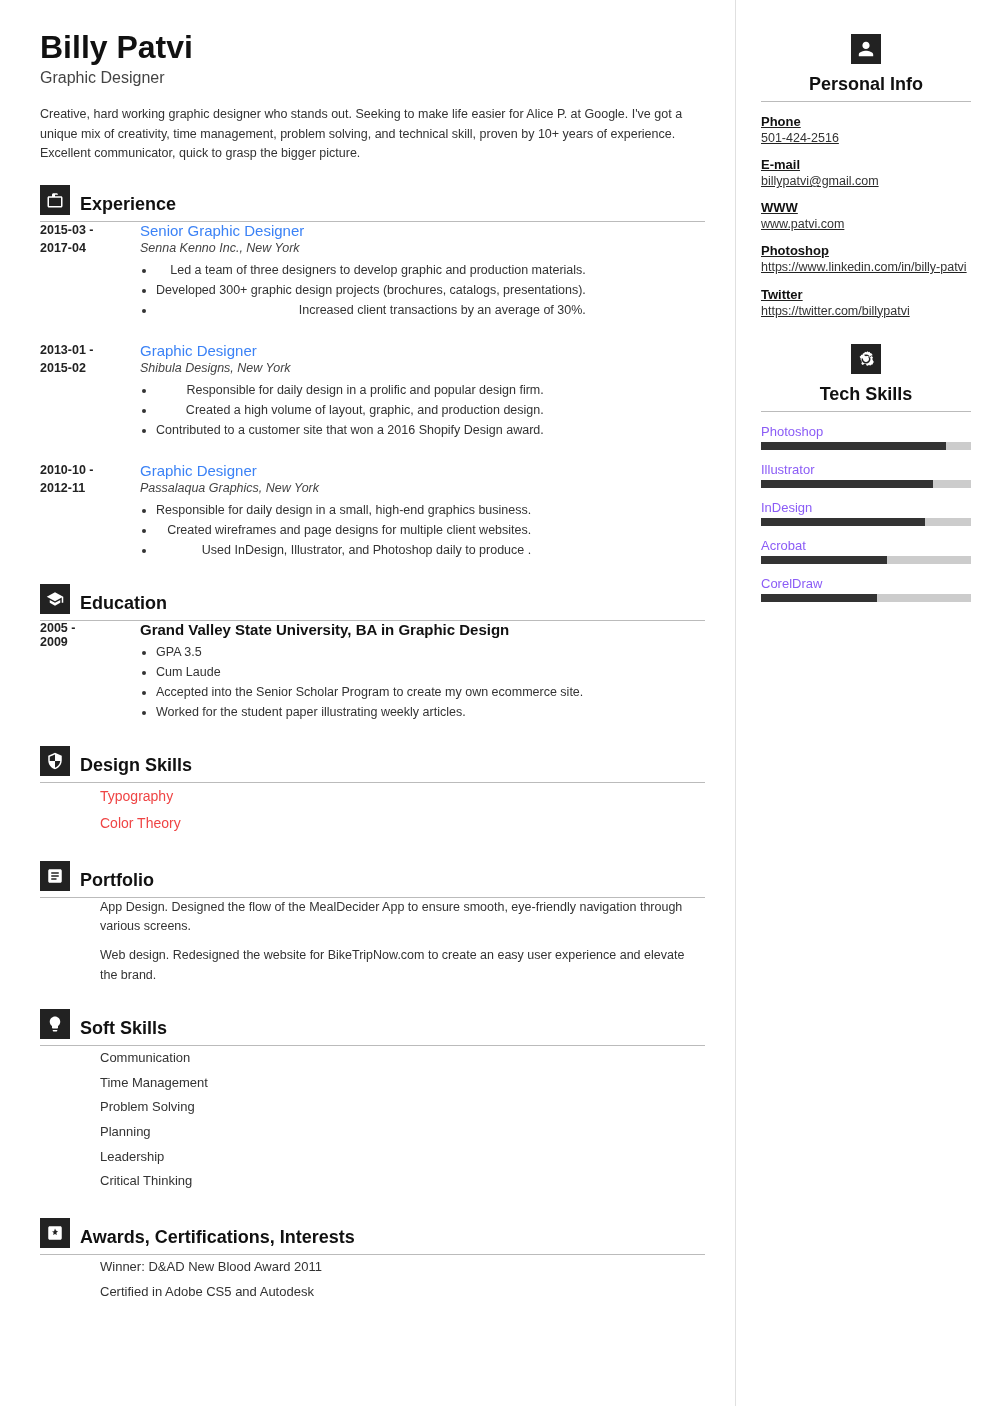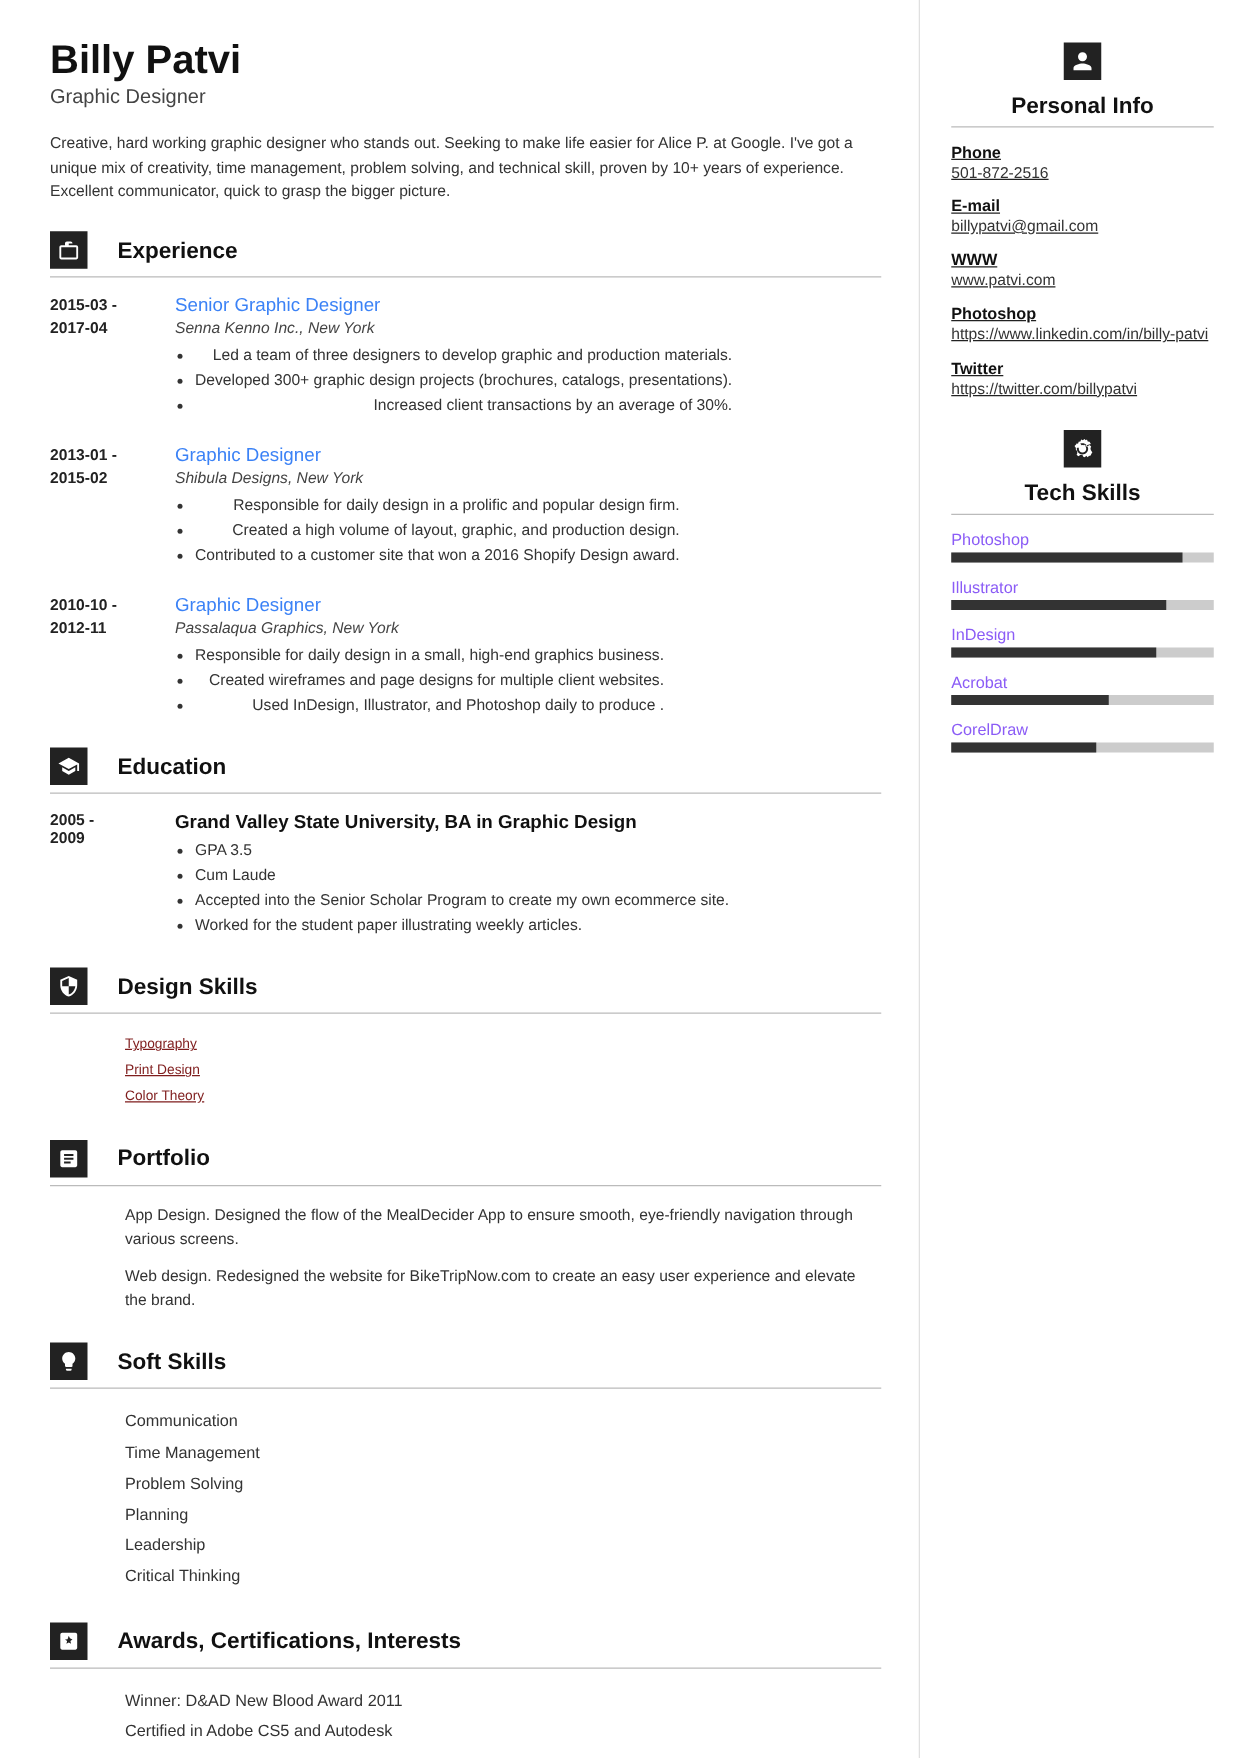--- a/index.html
+++ b/index.html
@@ -43,25 +43,24 @@
     }
     .summary {
       font-size: 12.5px;
       color: #333;
       line-height: 1.55;
       margin-bottom: 22px;
     }
     
     .section-heading {
       display: flex;
-      align-items: center;
-      gap: 24px;
+      align-items: flex-end;
+      gap: 10px;
       border-bottom: 1.5px solid #bbb;
       padding-bottom: 6px;
-      margin-bottom: 14px;
     }
     .section-heading .icon-box {
       width: 30px;
       height: 30px;
       background: #222;
       display: flex;
       align-items: center;
       justify-content: center;
       flex-shrink: 0;
     }
@@ -130,24 +129,23 @@
     }
     .edu-content ul {
       padding-left: 16px;
       font-size: 12.5px;
       color: #333;
       line-height: 1.6;
     }
     
     .skill-list {
       padding-left: 60px;
-      font-size: 11px;
-      color: #7f1d1d;
+      font-size: 14px;
+      color: #ef4444;
       line-height: 1.9;
-      text-decoration: underline;
     }
     
     .portfolio-items {
       padding-left: 60px;
     }
     .portfolio-item {
       font-size: 12.5px;
       color: #333;
       line-height: 1.55;
       margin-bottom: 10px;
@@ -332,21 +330,20 @@
 
           <svg viewBox="0 0 24 24">
             <path d="M12 1L3 5v6c0 5.55 3.84 10.74 9 12 5.16-1.26 9-6.45 9-12V5l-9-4zm0 10.99h7c-.53 4.12-3.28 7.79-7 8.94V12H5V6.3l7-3.11v8.8z"></path>
           </svg>
         </div>
         <h2>Design Skills</h2>
       </div>
       <div class="skill-list" id="design-skill-list">
 
       <div>Typography</div>
-          <div>Print Design</div>
           <div>Color Theory</div>
         </div>
     </div>
 
     <div class="section">
       <div class="section-heading">
         <div class="icon-box">
 
           <svg viewBox="0 0 24 24">
             <path d="M19 3H5c-1.1 0-2 .9-2 2v14c0 1.1.9 2 2 2h14c1.1 0 2-.9 2-2V5c0-1.1-.9-2-2-2zm-5 14H7v-2h7v2zm3-4H7v-2h10v2zm0-4H7V7h10v2z"></path>
@@ -410,21 +407,21 @@
           <svg viewBox="0 0 24 24">
             <path d="M12 12c2.7 0 4.8-2.1 4.8-4.8S14.7 2.4 12 2.4 7.2 4.5 7.2 7.2 9.3 12 12 12zm0 2.4c-3.2 0-9.6 1.6-9.6 4.8v2.4h19.2v-2.4c0-3.2-6.4-4.8-9.6-4.8z"></path>
           </svg>
         </div>
         <h2>Personal Info</h2>
       </div>
       <div id="personal-info-fields">
 
       <div class="personal-info-item">
     <div class="label">Phone</div>
-    <div class="value">501-872-2516</div>
+    <div class="value">501-424-2516</div>
   </div>
           <div class="personal-info-item">
     <div class="label">E-mail</div>
     <div class="value">billypatvi@gmail.com</div>
   </div>
           <div class="personal-info-item">
     <div class="label">WWW</div>
     <div class="value">www.patvi.com</div>
   </div>
           <div class="personal-info-item">

